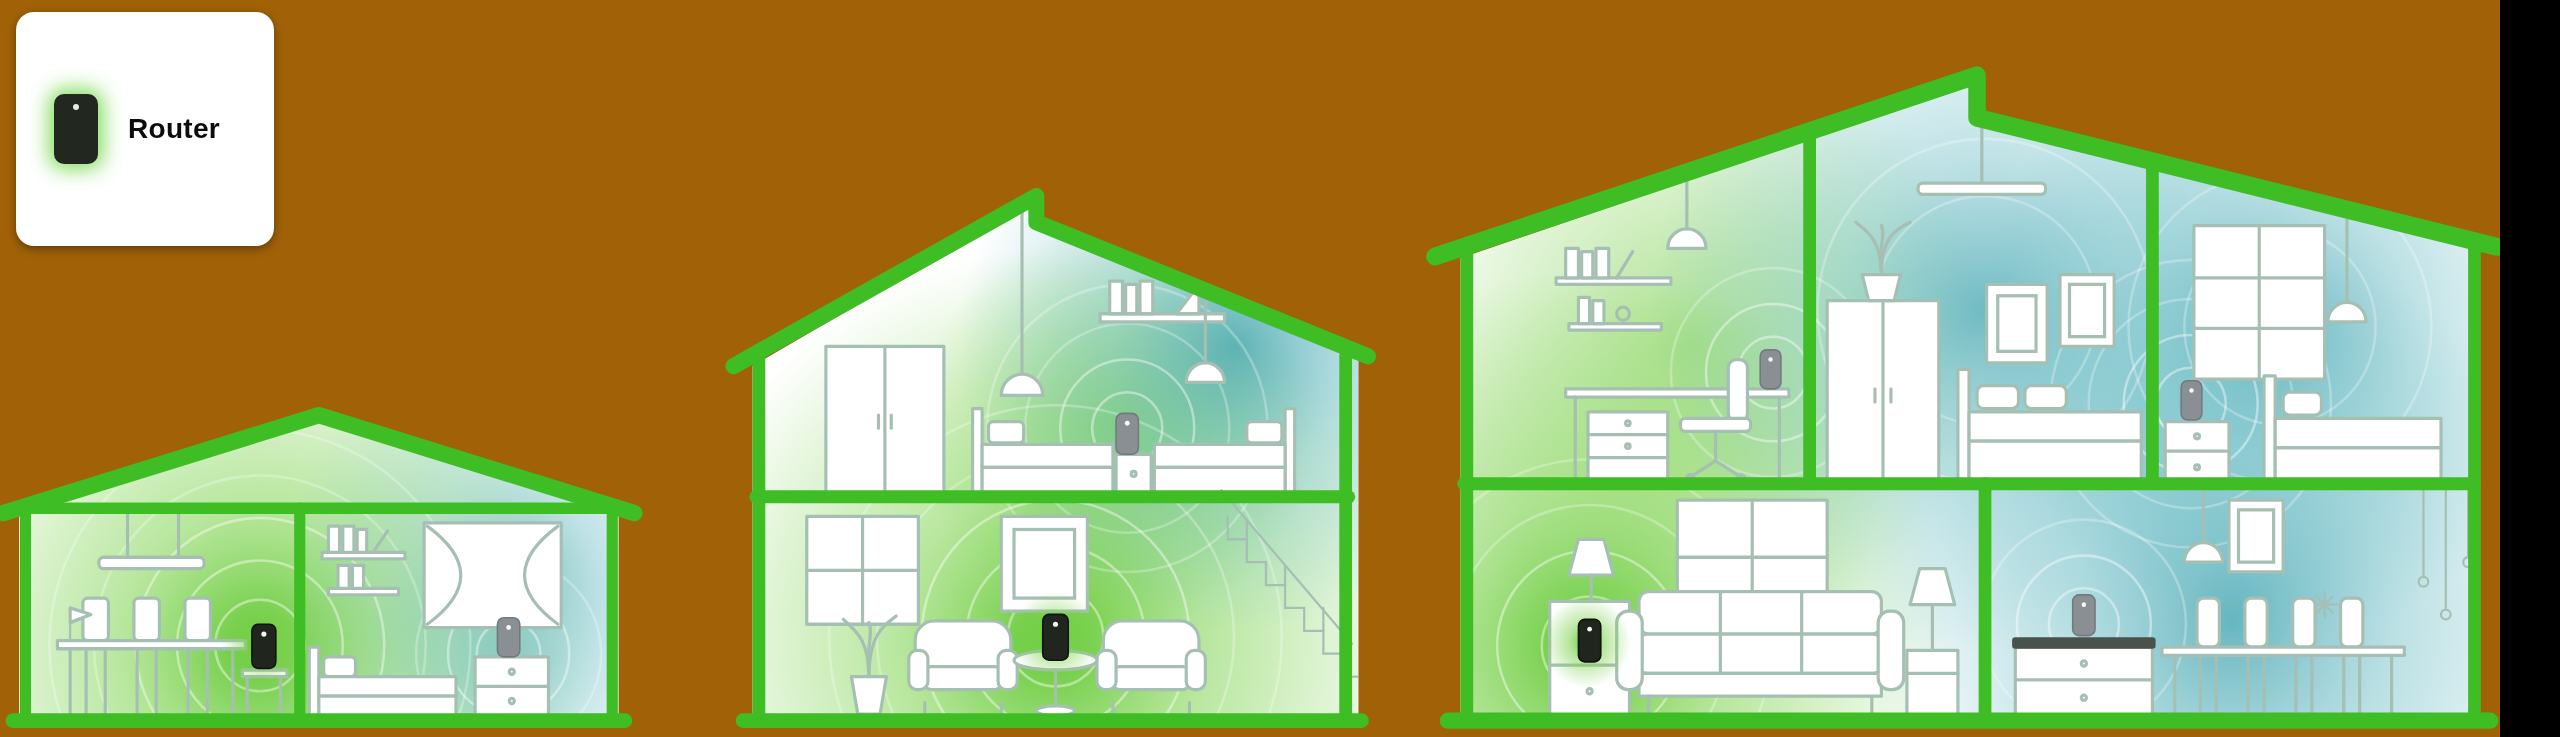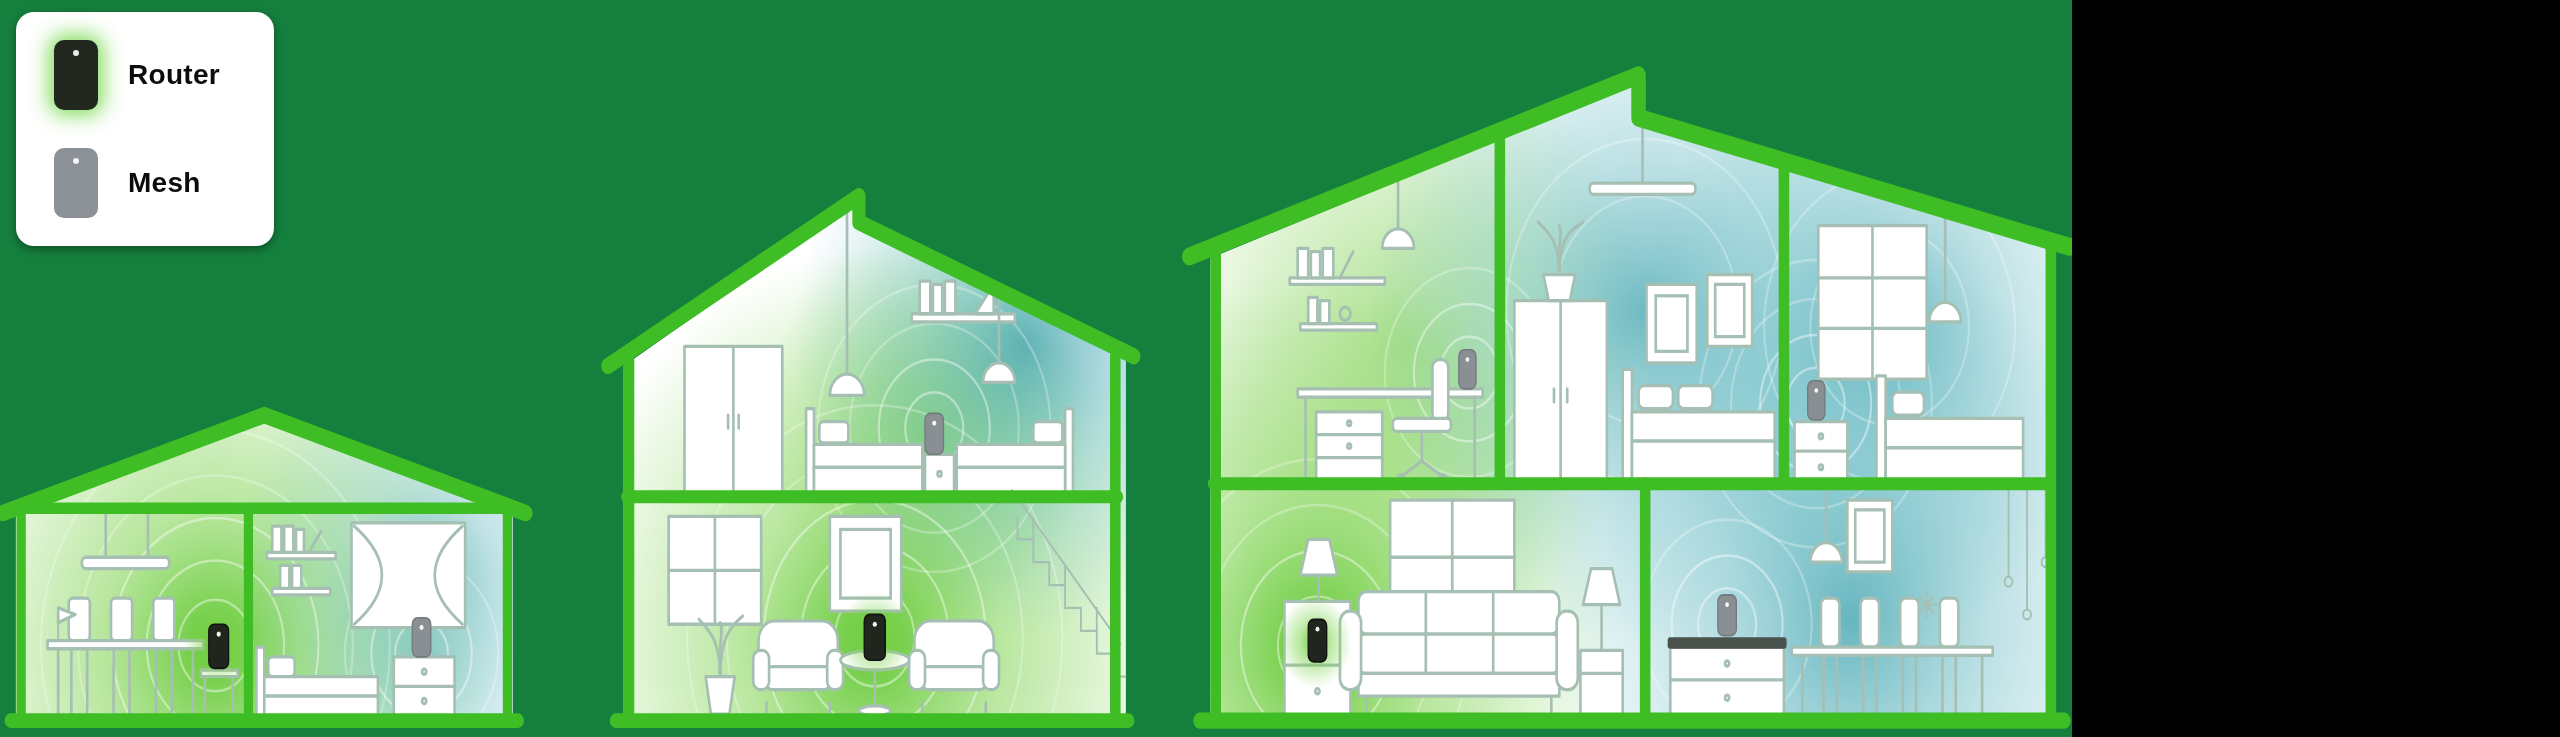--- a/index.html
+++ b/index.html
@@ -1,17 +1,17 @@
 <!DOCTYPE html>
 <html><head>
 <meta charset="utf-8">
 <style>
   html,body { margin:0; padding:0; background:#000; }
   .canvas {
-    position:relative; width:2072px; height:737px; background:#15803d;
+    position:relative; width:2500px; height:737px; background:#a16207;
     overflow:hidden; font-family:"Liberation Sans", sans-serif;
   }
   svg.scene { position:absolute; left:0; top:0; width:100%; height:100%; display:block; }
 
   
   .legend {
     position:absolute; left:16px; top:12px; width:258px; height:234px;
     background:#ffffff; border-radius:18px;
     box-shadow:0 3px 10px rgba(0,0,0,.4);
     display:flex; flex-direction:column; justify-content:center; gap:38px;
@@ -538,21 +538,15 @@
     </g>
   </svg>
 
   <div class="legend">
     <div class="legend-item">
       <div class="device-icon device-router">
         <div class="led"></div>
       </div>
       <div class="legend-label">Router</div>
     </div>
-    <div class="legend-item">
-      <div class="device-icon device-mesh">
-        <div class="led"></div>
-      </div>
-      <div class="legend-label">Mesh</div>
-    </div>
   </div>
 
 </div>
 
 </body></html>

